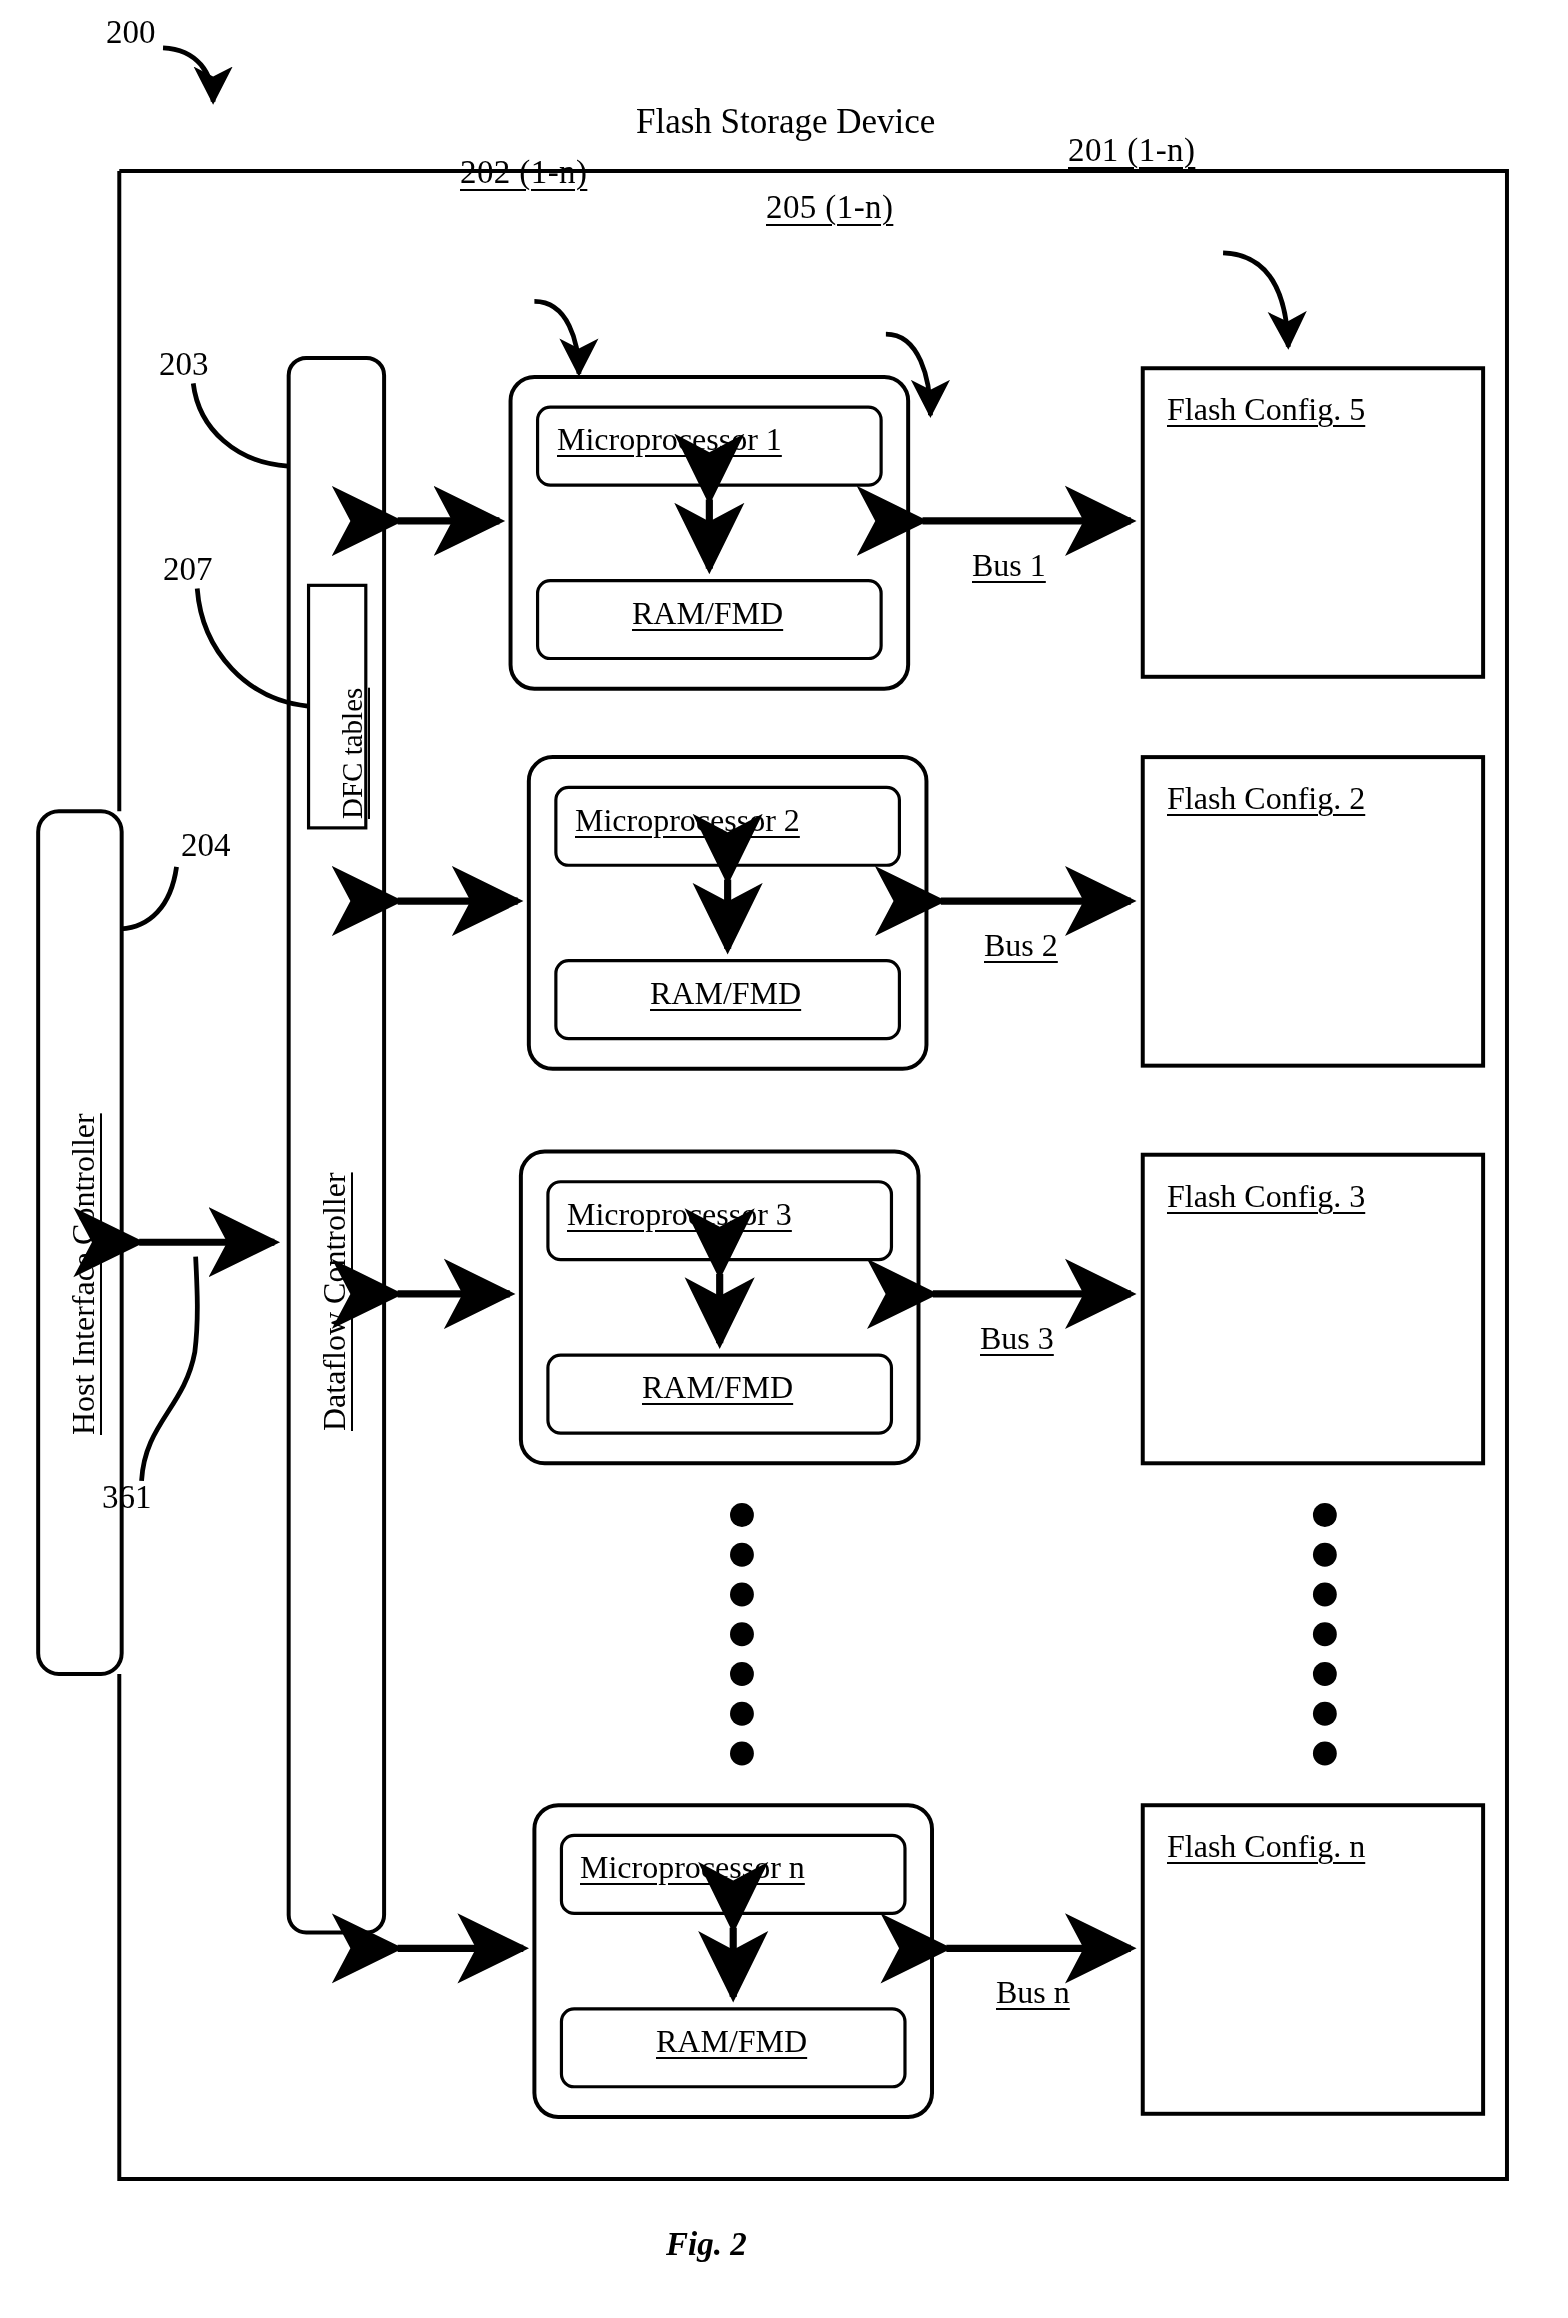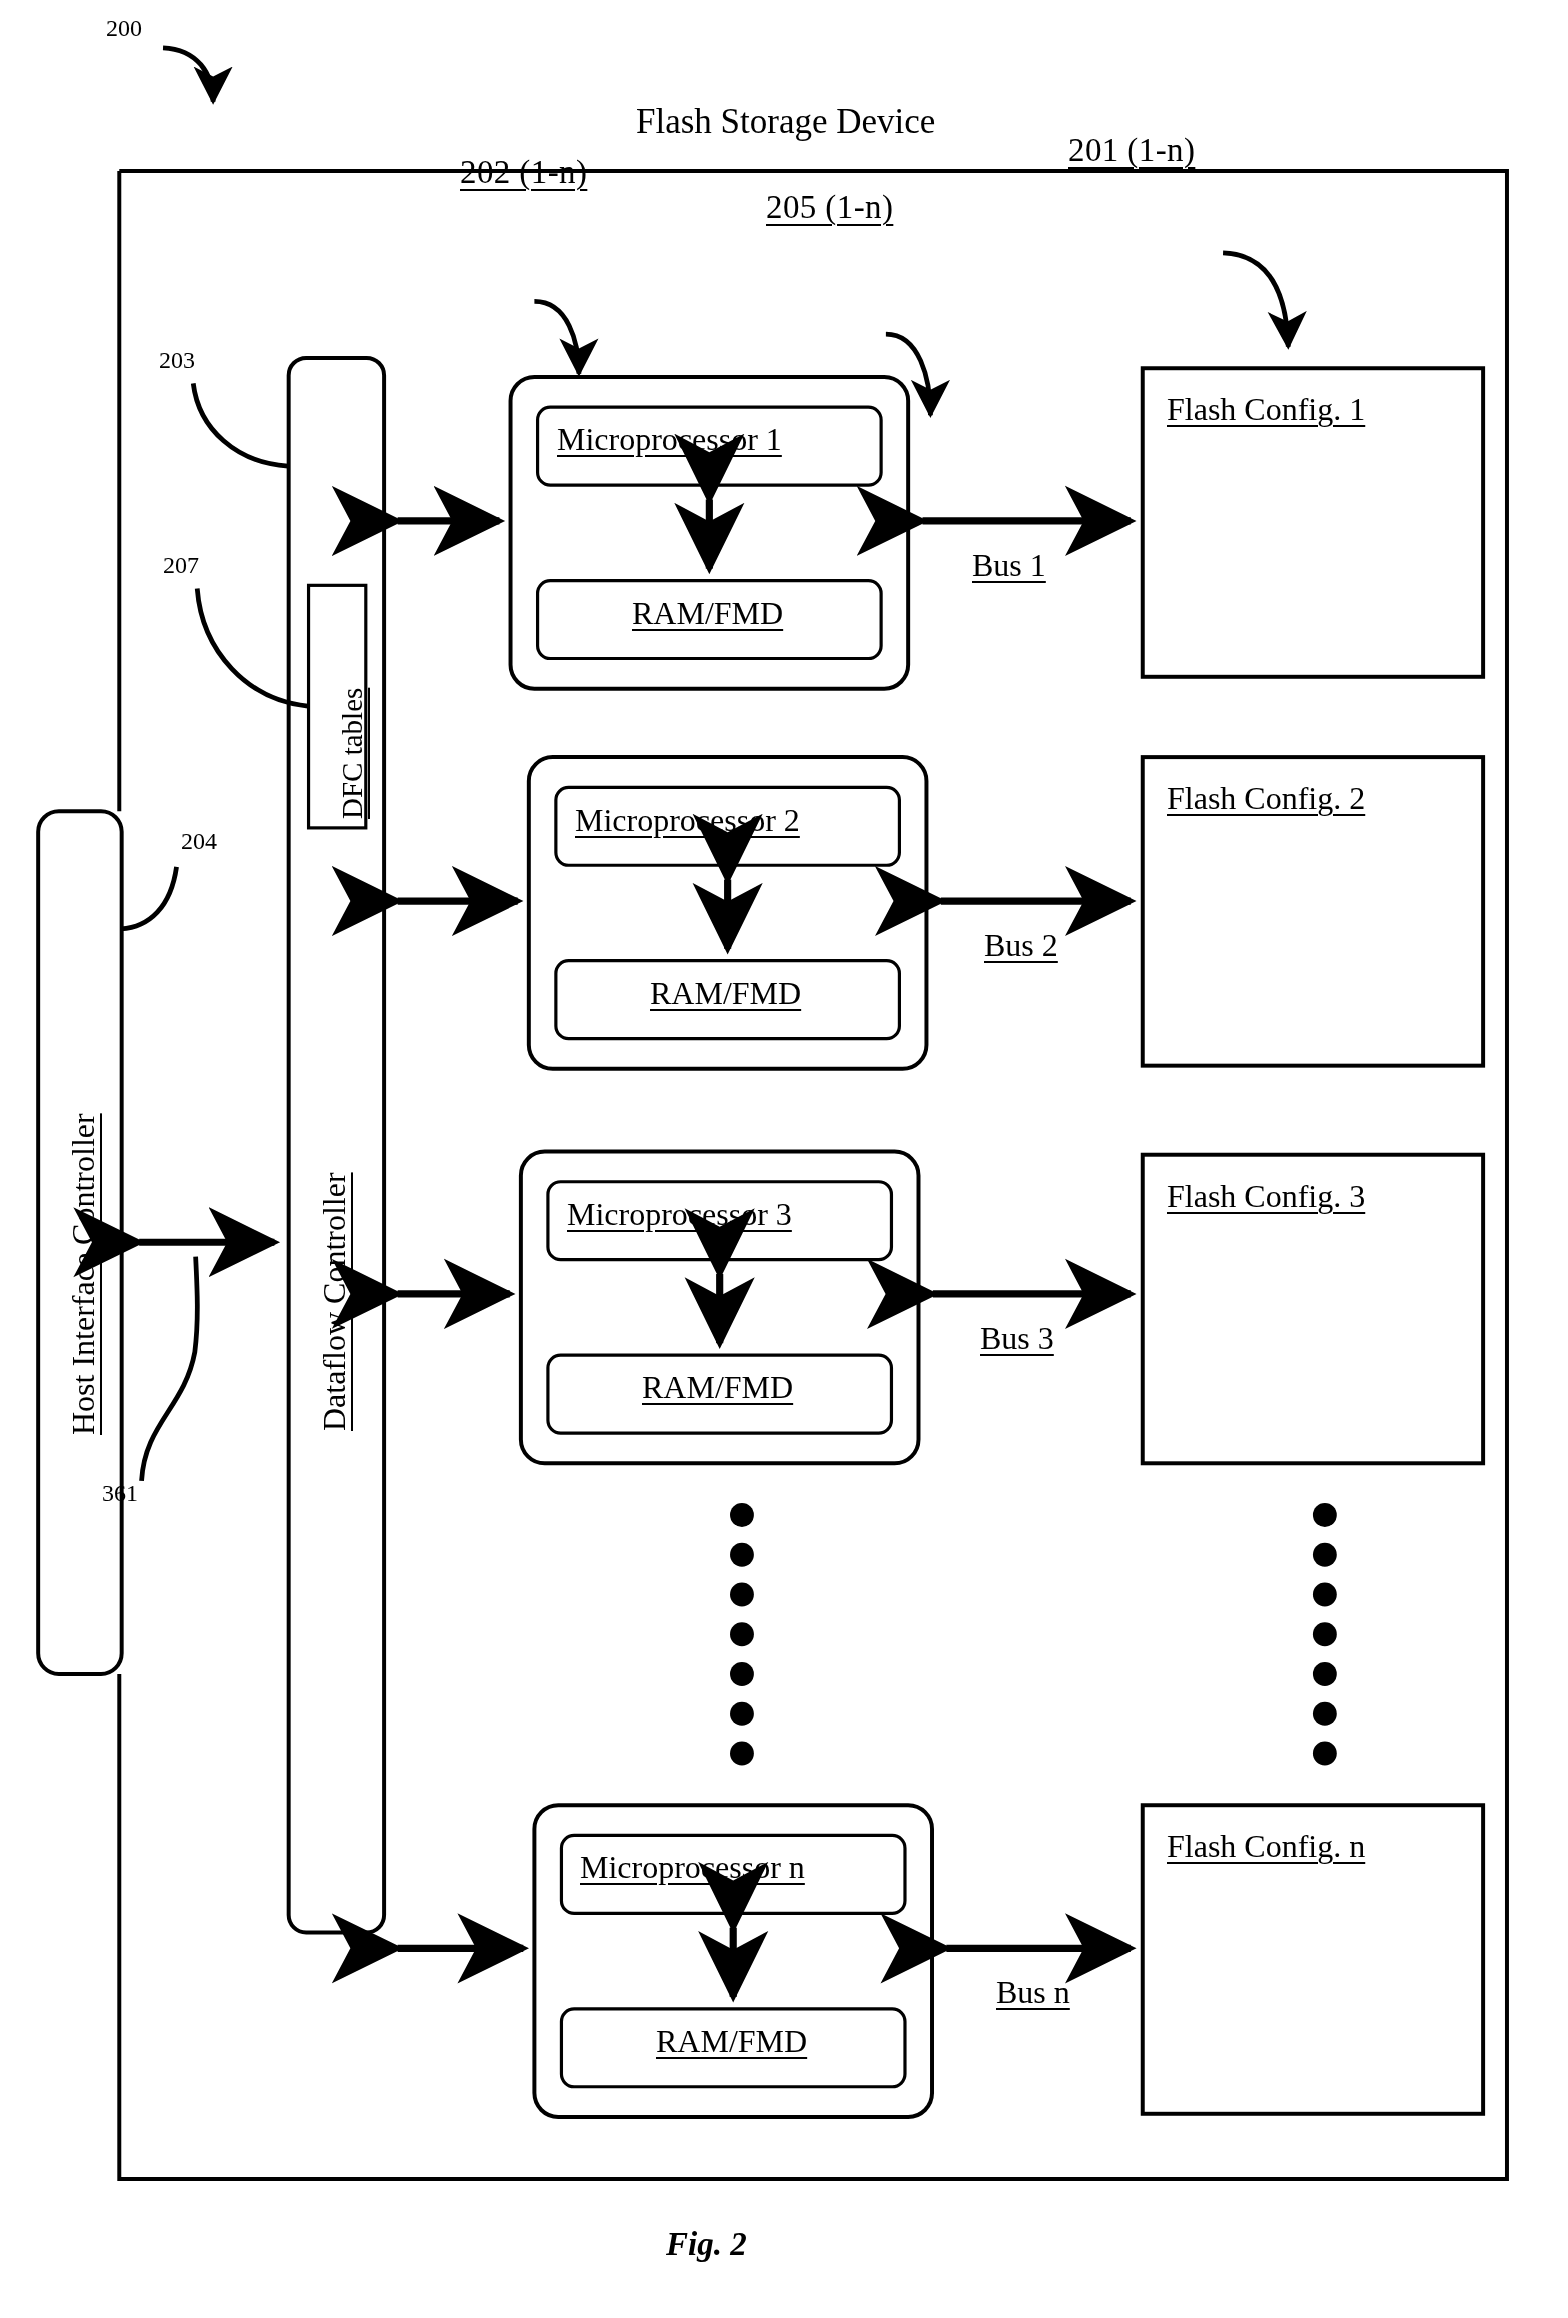--- a/index.html
+++ b/index.html
@@ -7,21 +7,21 @@
     width:1569px;height:2319px;position:relative;overflow:hidden;
     font-family:"Liberation Serif","DejaVu Serif",serif;color:#000;
   }
   .stage{position:absolute;left:0;top:0;width:1569px;height:2319px;}
   svg.layer{position:absolute;left:0;top:0;width:1569px;height:2319px;pointer-events:none;}
 
   
   .lbl{position:absolute;white-space:nowrap;line-height:1;}
   .ref{font-size:33px;letter-spacing:0.4px;}
   .ref.u{text-decoration:underline;text-underline-offset:5.6px;text-decoration-thickness:2.4px;}
-  .plain{font-size:24px;}
+  .plain{font-size:33px;}
 
   .boxtitle{
     position:absolute;white-space:nowrap;font-size:32px;
     text-decoration:underline;text-underline-offset:4.8px;text-decoration-thickness:2.4px;
   }
   .devtitle{
     position:absolute;white-space:nowrap;font-size:35px;
     text-underline-offset:5.6px;text-decoration-thickness:3.2px;
   }
   .buslbl{
@@ -207,21 +207,21 @@
   <div class="boxtitle" style="left:642px;top:1369px;">RAM/FMD</div>
 
   <div class="boxtitle" style="left:580px;top:1849px;">Microprocessor n</div>
   <div class="boxtitle" style="left:656px;top:2023px;">RAM/FMD</div>
 
   <div class="buslbl" style="left:972px;top:547px;">Bus 1</div>
   <div class="buslbl" style="left:984px;top:927px;">Bus 2</div>
   <div class="buslbl" style="left:980px;top:1320px;">Bus 3</div>
   <div class="buslbl" style="left:996px;top:1974px;">Bus n</div>
 
-  <div class="boxtitle" style="left:1167px;top:391px;">Flash Config. 1</div>
+  <div class="boxtitle" style="left:1167px;top:391px;">Flash Config. 5</div>
   <div class="boxtitle" style="left:1167px;top:780px;">Flash Config. 2</div>
   <div class="boxtitle" style="left:1167px;top:1178px;">Flash Config. 3</div>
   <div class="boxtitle" style="left:1167px;top:1828px;">Flash Config. n</div>
 
   <div class="figcap" style="left:666px;top:2226px;">Fig. 2</div>
 
 </div>
 
 
 </body></html>

